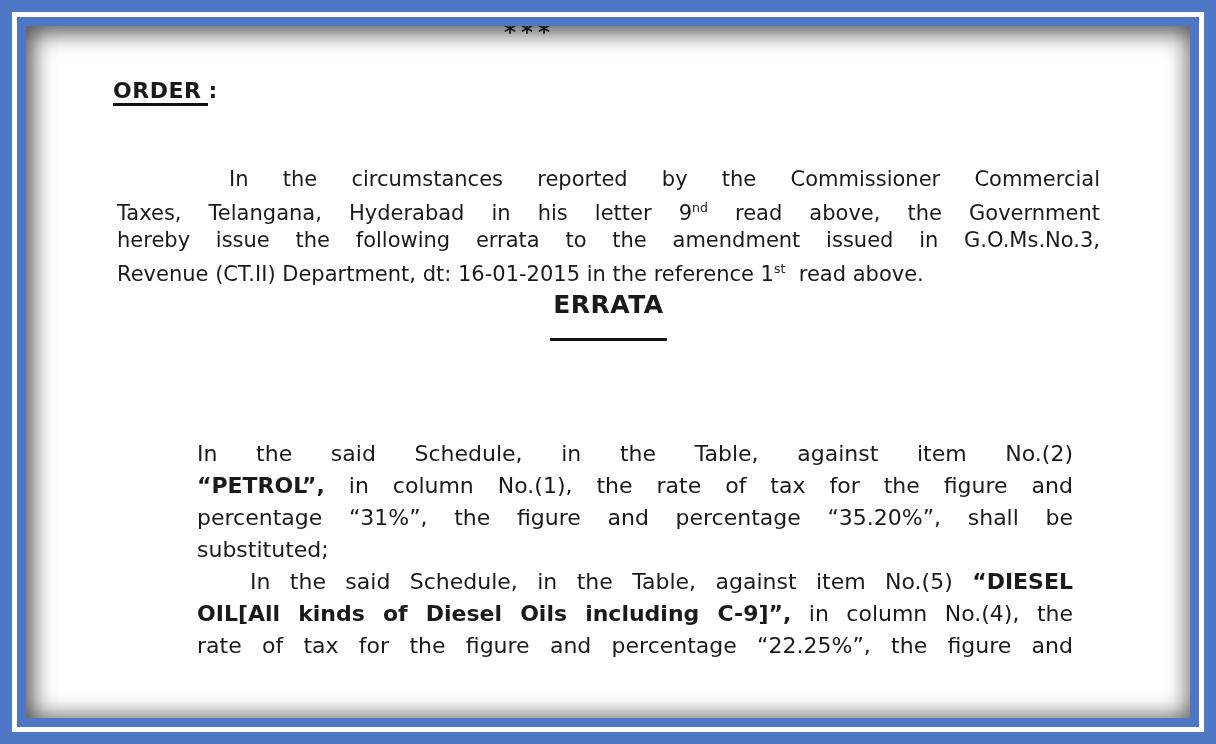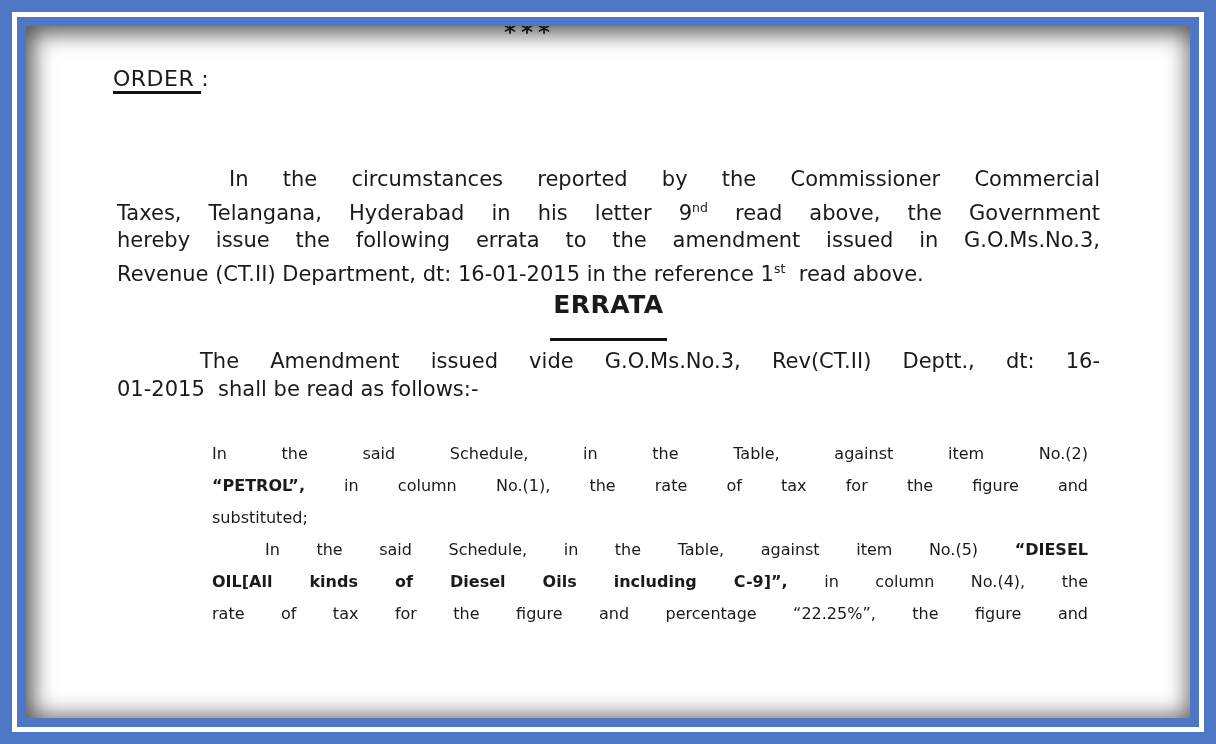--- a/index.html
+++ b/index.html
@@ -20,38 +20,38 @@
       inset 24px 0 20px -15px rgba(85,85,85,.85),
       inset 0 24px 20px -15px rgba(85,85,85,.85),
       inset -20px 0 18px -13px rgba(85,85,85,.6),
       inset 0 -20px 18px -13px rgba(85,85,85,.6);
   }
   .stars {
     position:absolute; left:478px; top:-7px;
     font-size:23px; font-weight:bold; letter-spacing:5px;
   }
   .order-heading {
-    position:absolute; left:87px; top:40px;
-    font-size:22px; font-weight:normal; letter-spacing:.5px;
+    position:absolute; left:87px; top:52px;
+    font-size:22px; font-weight:bold; letter-spacing:.5px;
   }
   .order-heading .u { border-bottom:3px solid #111; padding-right:7px; padding-bottom:0; }
   .body-para { position:absolute; left:91px; width:983px; font-size:21px; line-height:27.5px; }
   .p1 { top:100px;margin-top:40px; }
   .p2 { top:322px; }
   .jline { text-align:justify; text-align-last:justify; text-justify:inter-word; }
   .lline { text-align:left; }
   .ind-p1 { padding-left:112px; }
   .ind-p2 { padding-left:83px; }
   .sup { font-size:12.5px; vertical-align:8px; letter-spacing:0; }
   .errata-heading {
     position:absolute; left:91px; top:264px; width:983px;
     text-align:center; font-size:25px; font-weight:bold; letter-spacing:.5px;
   }
   .errata-heading span { border-bottom:3px solid #111; padding:0 3px 19px; }
-  .block { position:absolute; left:186px; top:412px; width:876px; font-size:16px; line-height:32px; }
+  .block { position:absolute; left:171px; top:412px; width:876px; font-size:22px; line-height:32px; }
   .ind-item { padding-left:53px; }
   .b { font-weight:bold; }
 </style>
 </head>
 <body>
 
 <div>
   <div class="frame-white"></div>
   <div class="frame-inner"></div>
 
@@ -63,29 +63,26 @@
 
     <div class="body-para p1">
       <div class="jline ind-p1"><span>In the circumstances reported by the Commissioner Commercial</span></div>
       <div class="jline"><span>Taxes, Telangana, Hyderabad in his letter 9</span><span class="sup">nd</span><span> read above, the Government</span></div>
       <div class="jline"><span>hereby issue the following errata to the amendment issued in G.O.Ms.No.3,</span></div>
       <div class="lline"><span>Revenue (CT.II) Department, dt: 16-01-2015 in the reference 1</span><span class="sup">st</span><span>&nbsp; read above.</span></div>
     </div>
 
     <div class="errata-heading"><span>ERRATA</span></div>
 
-    <div class="body-para p2">
-      <div class="jline ind-p2"><span>The Amendment issued vide G.O.Ms.No.3, Rev(CT.II) Deptt., dt: 16-</span></div>
-      <div class="lline"><span>01-2015&nbsp; shall be read as follows:-</span></div>
-    </div>
 
     <div class="block">
       <div>
         <div class="jline"><span>In the said Schedule, in the Table, against item No.(2)</span></div>
         <div class="jline"><span class="b">“PETROL”,</span><span> in column No.(1), the rate of tax for the figure and</span></div>
+        <div class="jline"><span>percentage “31%”, the figure and percentage “35.20%”, shall be</span></div>
         <div class="lline"><span>substituted;</span></div>
       </div>
       <div>
         <div class="jline ind-item"><span>In the said Schedule, in the Table, against item No.(5) </span><span class="b">“DIESEL</span></div>
         <div class="jline"><span class="b">OIL[All kinds of Diesel Oils including C-9]”,</span><span> in column No.(4), the</span></div>
         <div class="jline"><span>rate of tax for the figure and percentage “22.25%”, the figure and</span></div>
       </div>
     </div>
 
   </div>

